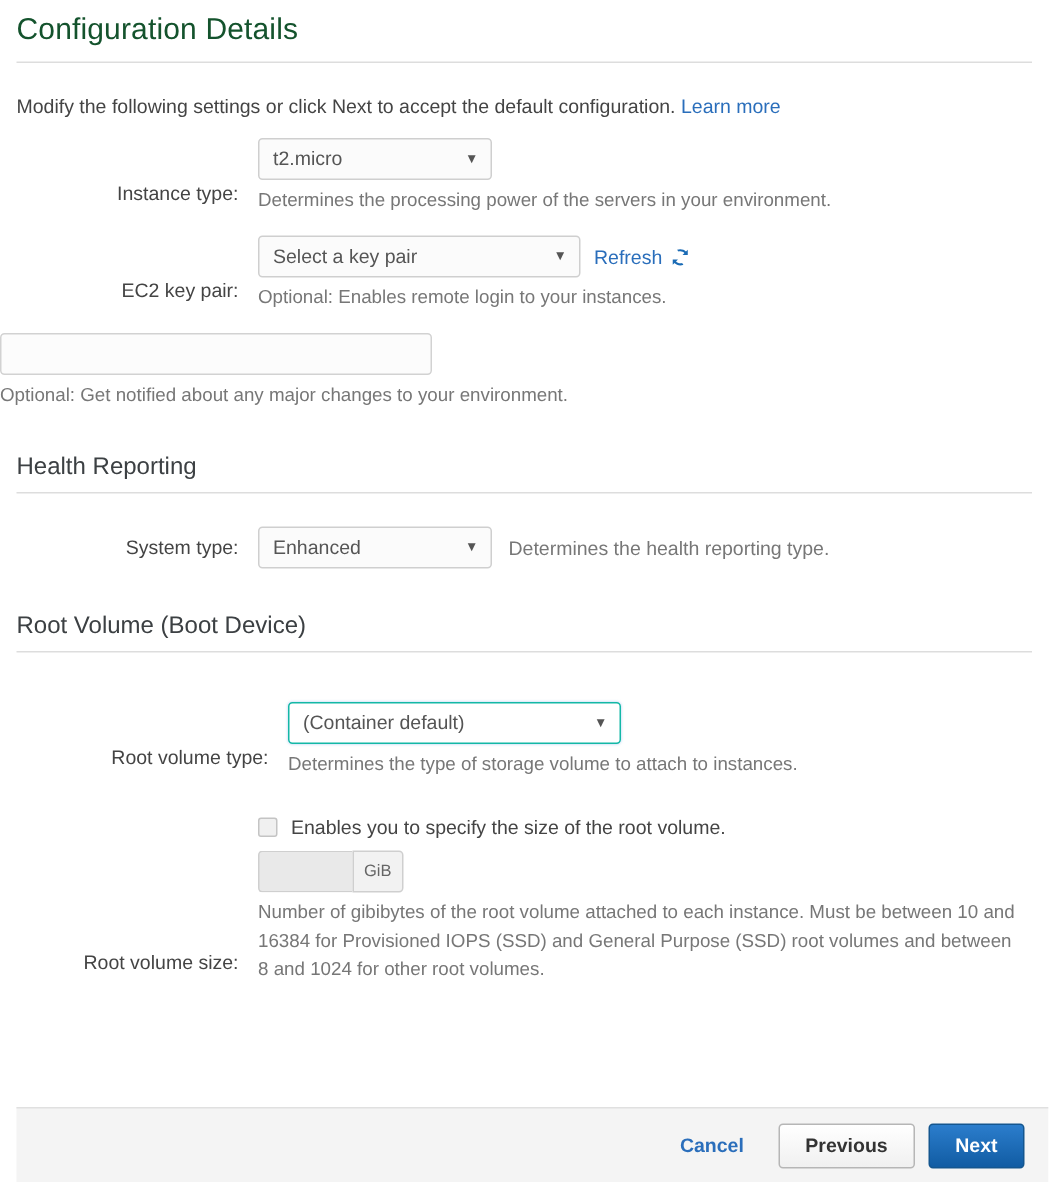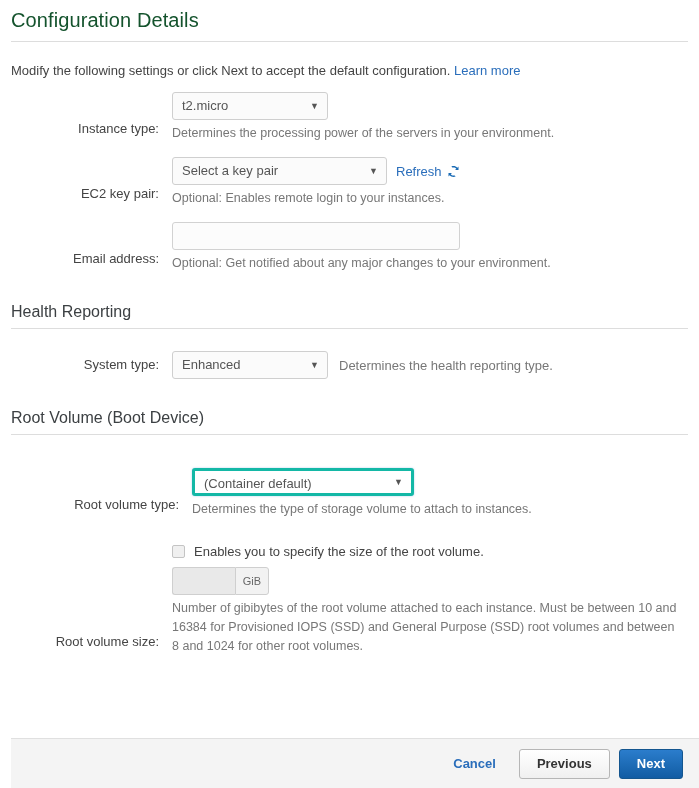--- a/index.html
+++ b/index.html
@@ -103,21 +103,21 @@
     font-size: 9px;
     color: #555555;
     line-height: 1;
   }
   .sel-instance { width: 156px; }
   .sel-keypair  { width: 215px; }
   .sel-system   { width: 156px; }
   .sel-rootvol  {
     width: 222px;
     background: #ffffff;
-    border: 3px solid #14b8a6;
+    border: 1px solid #14b8a6;
     box-shadow: 0 0 2px rgba(100,160,225,0.55);
   }
 
   
   .refresh {
     margin-left: 9px;
     color: #2a6ebb;
     font-size: 13px;
     cursor: pointer;
     display: inline-flex;
@@ -297,21 +297,20 @@
             <path fill="#1a6bb5" d="M12 19.5c-2.05 0-3.9-0.86-5.2-2.25L9.2 14.9H2.75v6.45l2.2-2.2C6.7 20.9 9.22 22 12 22c1.4 0 2.72-0.28 3.92-0.79l-1.7-1.98C13.5 19.4 12.77 19.5 12 19.5z"></path>
           </svg>
         </span>
       </span>
     </div>
     <div class="help">Optional: Enables remote login to your instances.</div>
   </div>
 </div>
 
 <div class="form-row">
-  <div class="row-label">Email address:</div>
   <div class="row-field">
     <div class="field-line">
       <input class="text-input" type="text" value="" style="">
     </div>
     <div class="help">Optional: Get notified about any major changes to your environment.</div>
   </div>
 </div>
 
 <h2 class="section-head">Health Reporting</h2>
 <div class="section-rule"></div>

